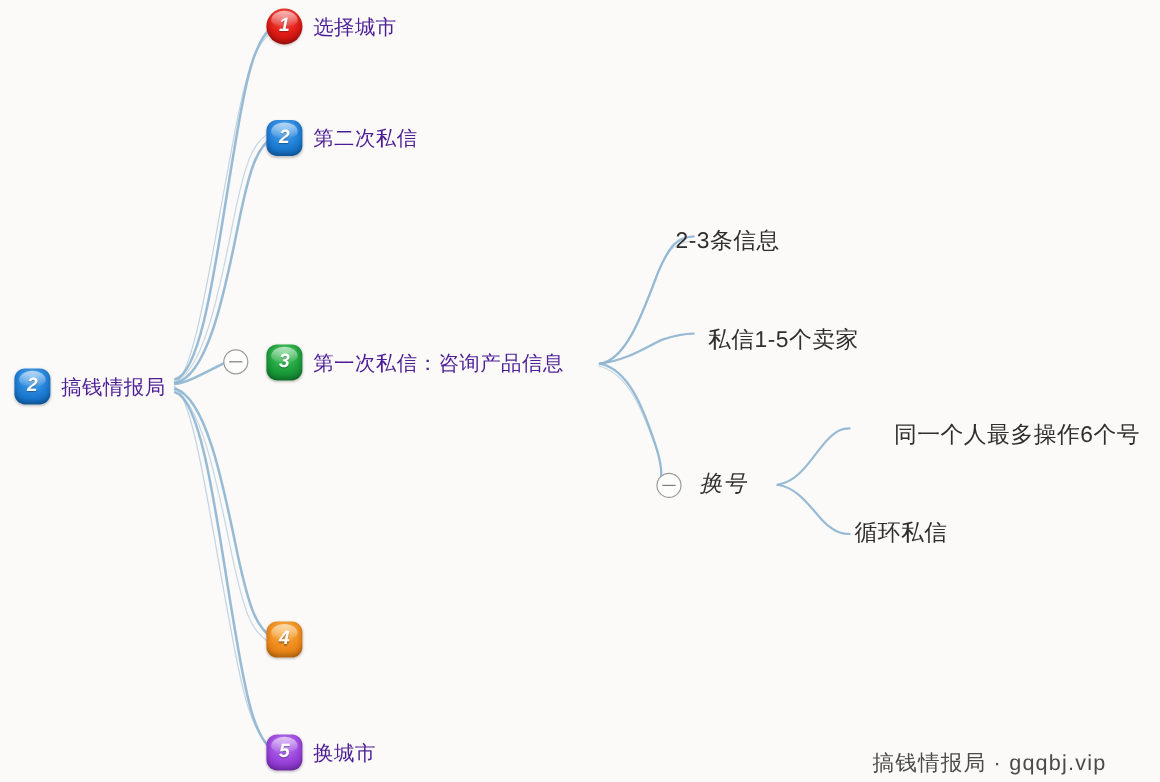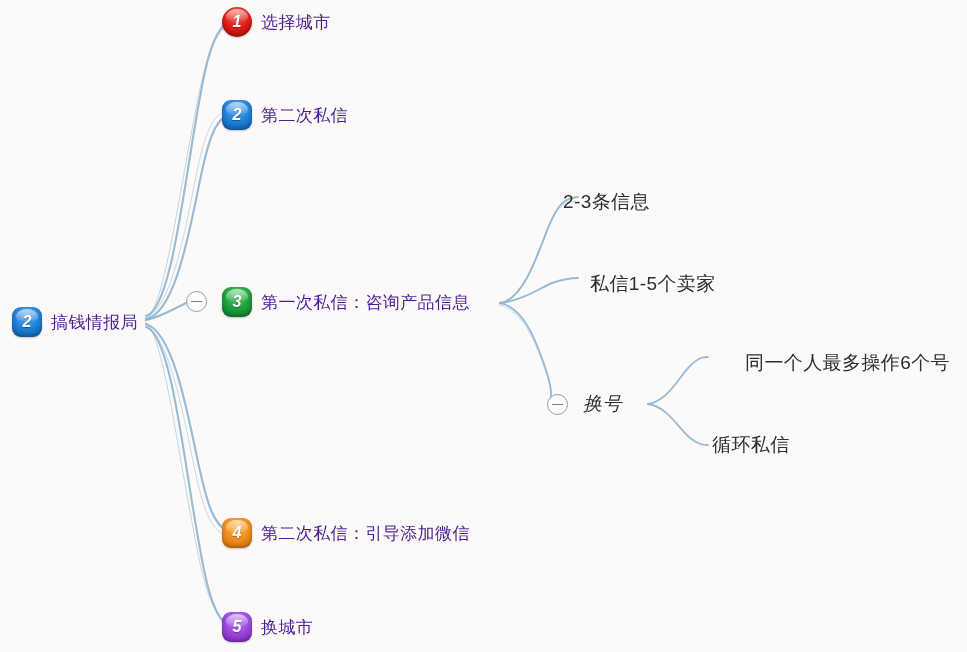--- a/index.html
+++ b/index.html
@@ -181,21 +181,20 @@
     <div class="badge squircle c-green">
       <span class="badge-num">3</span>
     </div>
     <span class="node-label">第一次私信：咨询产品信息</span>
   </div>
 
   <div class="node" style="left:222px; top:518px;">
     <div class="badge squircle c-orange">
       <span class="badge-num">4</span>
     </div>
-    <span class="node-label">第二次私信：引导添加微信</span>
   </div>
 
   <div class="node" style="left:222px; top:612px;">
     <div class="badge squircle c-purple">
       <span class="badge-num">5</span>
     </div>
     <span class="node-label">换城市</span>
   </div>
 
   <div class="node" style="left:563px; top:192px;text-align:right;">
@@ -214,14 +213,15 @@
     <span class="node-label sub">同一个人最多操作6个号</span>
   </div>
 
   <div class="node" style="left:712px; top:435px;justify-content:center;">
     <span class="node-label sub">循环私信</span>
   </div>
 
   <div class="toggle" style="left:186px; top:291px;"></div>
   <div class="toggle" style="left:547px; top:394px;"></div>
 
+  <div class="watermark" style="left:727px; top:624px;">搞钱情报局 ·  gqqbj.vip</div>
 
 </div>
 
 </body></html>

